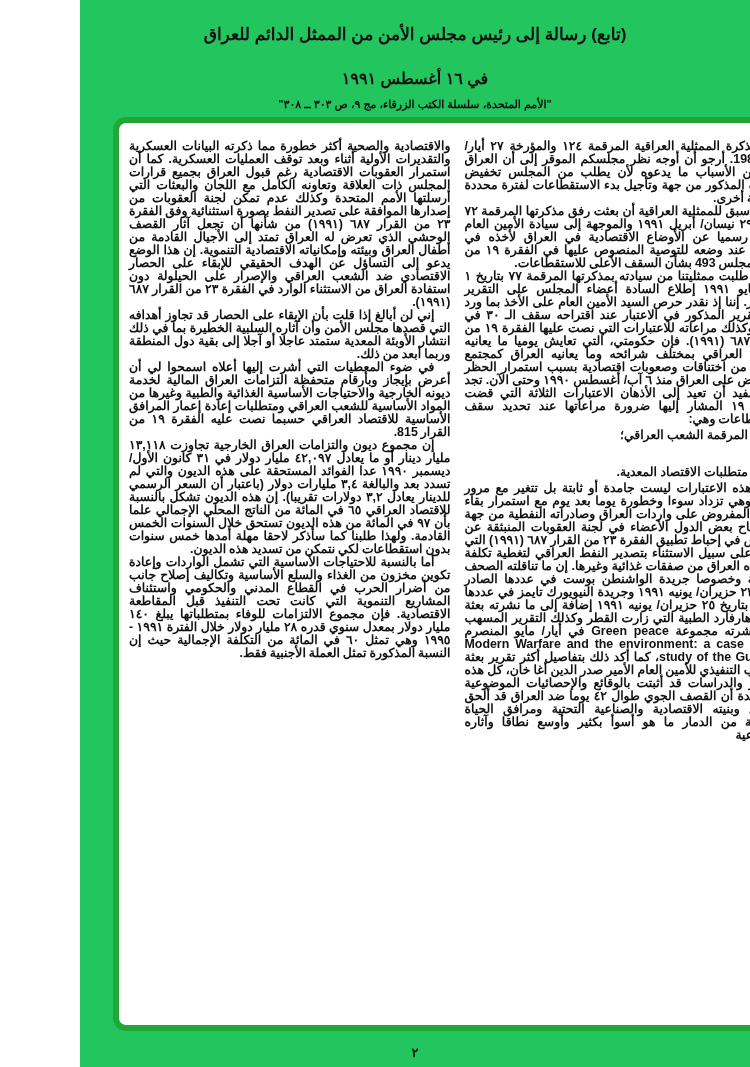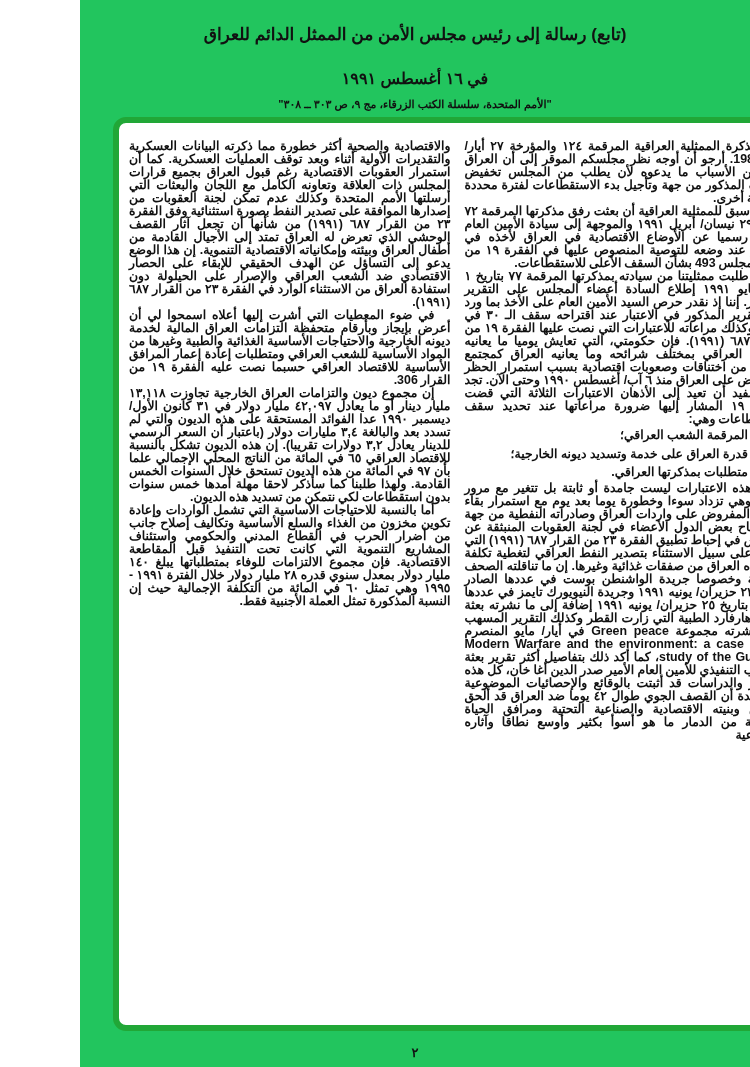--- a/index.html
+++ b/index.html
@@ -74,31 +74,31 @@
       <div class="col">
           <div class="para">رفق مذكرة الممثلية العراقية المرقمة ١٢٤ والمؤرخة ٢٧ أيار/ مايو 1983. أرجو أن أوجه نظر مجلسكم الموقر إلى أن العراق لديه من الأسباب ما يدعوه لأن يطلب من المجلس تخفيض السقف المذكور من جهة وتأجيل بدء الاستقطاعات لفترة محددة من جهة أخرى.</div>
           <div class="para indent">لقد سبق للممثلية العراقية أن بعثت رفق مذكرتها المرقمة ٧٢ بتاريخ ٢٩ نيسان/ أبريل ١٩٩١ والموجهة إلى سيادة الأمين العام تقريرا رسميا عن الأوضاع الاقتصادية في العراق لأخذه في الاعتبار عند وضعه للتوصية المنصوص عليها في الفقرة ١٩ من قرار المجلس 493 بشأن السقف الأعلى للاستقطاعات.</div>
           <div class="para indent">كما طلبت ممثليتنا من سيادته بمذكرتها المرقمة ٧٧ بتاريخ ١ أيار/ مايو ١٩٩١ إطلاع السادة أعضاء المجلس على التقرير المذكور. إننا إذ نقدر حرص السيد الأمين العام على الأخذ بما ورد في التقرير المذكور في الاعتبار عند اقتراحه سقف الـ ٣٠ في المائة وكذلك مراعاته للاعتبارات التي نصت عليها الفقرة ١٩ من القرار ٦٨٧ (١٩٩١). فإن حكومتي، التي تعايش يوميا ما يعانيه الشعب العراقي بمختلف شرائحه وما يعانيه العراق كمجتمع وكدولة من اختناقات وصعوبات اقتصادية بسبب استمرار الحظر المفروض على العراق منذ ٦ آب/ أغسطس ١٩٩٠ وحتى الآن. تجد من المفيد أن تعيد إلى الأذهان الاعتبارات الثلاثة التي قضت الفقرة ١٩ المشار إليها ضرورة مراعاتها عند تحديد سقف الاستقطاعات وهي:</div>
           <div class="list-item">
             <span>-</span>
             <span>المرقمة الشعب العراقي؛</span>
           </div>
           <div class="list-item">
             <span>-</span>
-            <span>قدرة العراق على خدمة وتسديد ديونه الخارجية؛</span>
           </div>
           <div class="list-item">
             <span>-</span>
-            <span>متطلبات بمذكرتها العراقي.</span>
+            <span>متطلبات الاقتصاد المعدية.</span>
           </div>
           <div class="para indent runover">إن هذه الاعتبارات ليست جامدة أو ثابتة بل تتغير مع مرور الزمن وهي تزداد سوءا وخطورة يوما بعد يوم مع استمرار بقاء الحظر المفروض على واردات العراق وصادراته النفطية من جهة ومع نجاح بعض الدول الأعضاء في لجنة العقوبات المنبثقة عن المجلس في إحباط تطبيق الفقرة ٢٣ من القرار ٦٨٧ (١٩٩١) التي تسمح على سبيل الاستثناء بتصدير النفط العراقي لتغطية تكلفة ما يعقده العراق من صفقات غذائية وغيرها. إن ما تناقلته الصحف العالمية وخصوصا جريدة الواشنطن بوست في عددها الصادر بتاريخ ٢٣ حزيران/ يونيه ١٩٩١ وجريدة النيويورك تايمز في عددها الصادر بتاريخ ٢٥ حزيران/ يونيه ١٩٩١ إضافة إلى ما نشرته بعثة جامعة هارفارد الطبية التي زارت القطر وكذلك التقرير المسهب الذي نشرته مجموعة Green peace في أيار/ مايو المنصرم بعنوان: Modern Warfare and the environment: a case study of the Gulf war، كما أكد ذلك بتفاصيل أكثر تقرير بعثة المندوب التنفيذي للأمين العام الأمير صدر الدين أغا خان، كل هذه التقارير والدراسات قد أثبتت بالوقائع والإحصائيات الموضوعية والمحايدة أن القصف الجوي طوال ٤٢ يوما ضد العراق قد ألحق بالعراق وبنيته الاقتصادية والصناعية التحتية ومرافق الحياة العصرية من الدمار ما هو أسوأ بكثير وأوسع نطاقا وآثاره الاجتماعية</div>
         </div>
       <div class="col">
           <div class="para">والاقتصادية والصحية أكثر خطورة مما ذكرته البيانات العسكرية والتقديرات الأولية أثناء وبعد توقف العمليات العسكرية. كما أن استمرار العقوبات الاقتصادية رغم قبول العراق بجميع قرارات المجلس ذات العلاقة وتعاونه الكامل مع اللجان والبعثات التي أرسلتها الأمم المتحدة وكذلك عدم تمكن لجنة العقوبات من إصدارها الموافقة على تصدير النفط بصورة استثنائية وفق الفقرة ٢٣ من القرار ٦٨٧ (١٩٩١) من شأنها أن تجعل آثار القصف الوحشي الذي تعرض له العراق تمتد إلى الأجيال القادمة من أطفال العراق وبيئته وإمكانياته الاقتصادية التنموية. إن هذا الوضع يدعو إلى التساؤل عن الهدف الحقيقي للإبقاء على الحصار الاقتصادي ضد الشعب العراقي والإصرار على الحيلولة دون استفادة العراق من الاستثناء الوارد في الفقرة ٢٣ من القرار ٦٨٧ (١٩٩١).</div>
-          <div class="para indent">في ضوء المعطيات التي أشرت إليها أعلاه اسمحوا لي أن أعرض بإيجاز وبأرقام متحفظة التزامات العراق المالية لخدمة ديونه الخارجية والاحتياجات الأساسية الغذائية والطبية وغيرها من المواد الأساسية للشعب العراقي ومتطلبات إعادة إعمار المرافق الأساسية للاقتصاد العراقي حسبما نصت عليه الفقرة ١٩ من القرار 306.</div>
+          <div class="para indent">إني لن أبالغ إذا قلت بأن الإبقاء على الحصار قد تجاوز أهدافه التي قصدها مجلس الأمن وأن آثاره السلبية الخطيرة بما في ذلك انتشار الأوبئة المعدية ستمتد عاجلا أو آجلا إلى بقية دول المنطقة وربما أبعد من ذلك.</div>
+          <div class="para indent">في ضوء المعطيات التي أشرت إليها أعلاه اسمحوا لي أن أعرض بإيجاز وبأرقام متحفظة التزامات العراق المالية لخدمة ديونه الخارجية والاحتياجات الأساسية الغذائية والطبية وغيرها من المواد الأساسية للشعب العراقي ومتطلبات إعادة إعمار المرافق الأساسية للاقتصاد العراقي حسبما نصت عليه الفقرة ١٩ من القرار 815.</div>
           <div class="para indent">إن مجموع ديون والتزامات العراق الخارجية تجاوزت ١٣,١١٨ مليار دينار أو ما يعادل ٤٢,٠٩٧ مليار دولار في ٣١ كانون الأول/ ديسمبر ١٩٩٠ عدا الفوائد المستحقة على هذه الديون والتي لم تسدد بعد والبالغة ٣,٤ مليارات دولار (باعتبار أن السعر الرسمي للدينار يعادل ٣,٢ دولارات تقريبا). إن هذه الديون تشكل بالنسبة للاقتصاد العراقي ٦٥ في المائة من الناتج المحلي الإجمالي علما بأن ٩٧ في المائة من هذه الديون تستحق خلال السنوات الخمس القادمة. ولهذا طلبنا كما سأذكر لاحقا مهلة أمدها خمس سنوات بدون استقطاعات لكي نتمكن من تسديد هذه الديون.</div>
           <div class="para indent">أما بالنسبة للاحتياجات الأساسية التي تشمل الواردات وإعادة تكوين مخزون من الغذاء والسلع الأساسية وتكاليف إصلاح جانب من أضرار الحرب في القطاع المدني والحكومي واستئناف المشاريع التنموية التي كانت تحت التنفيذ قبل المقاطعة الاقتصادية. فإن مجموع الالتزامات للوفاء بمتطلباتها يبلغ ١٤٠ مليار دولار بمعدل سنوي قدره ٢٨ مليار دولار خلال الفترة ١٩٩١ - ١٩٩٥ وهي تمثل ٦٠ في المائة من التكلفة الإجمالية حيث إن النسبة المذكورة تمثل العملة الأجنبية فقط.</div>
         </div>
     </div>
   </div>
 
   <footer class="page-footer">
     <span class="pagenum">٢</span>
   </footer>
 

